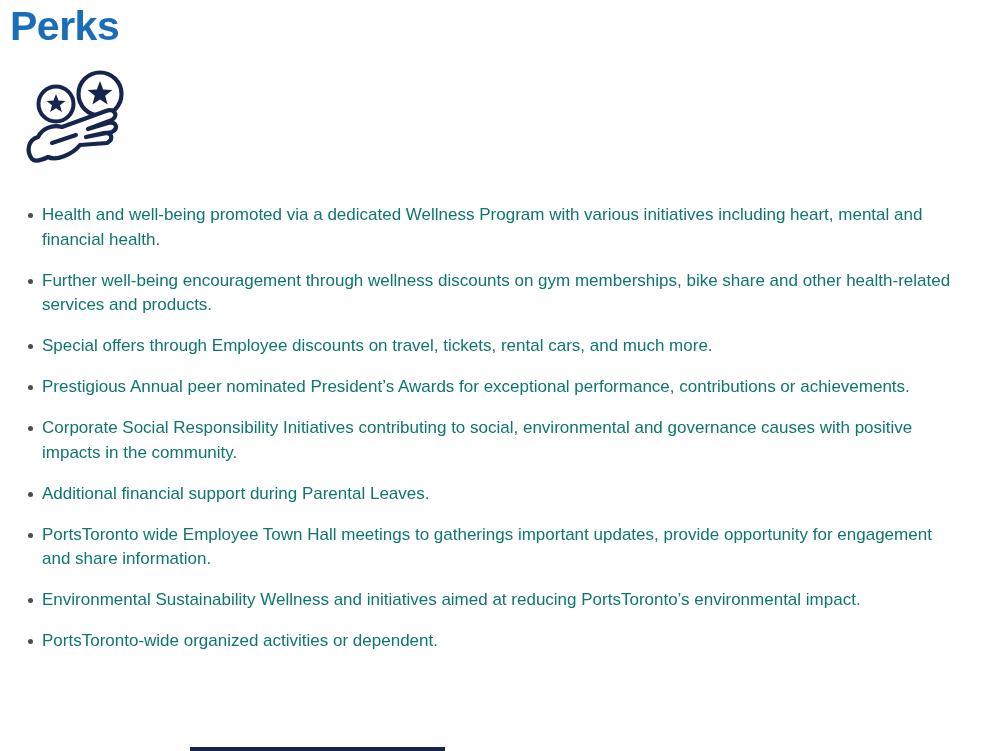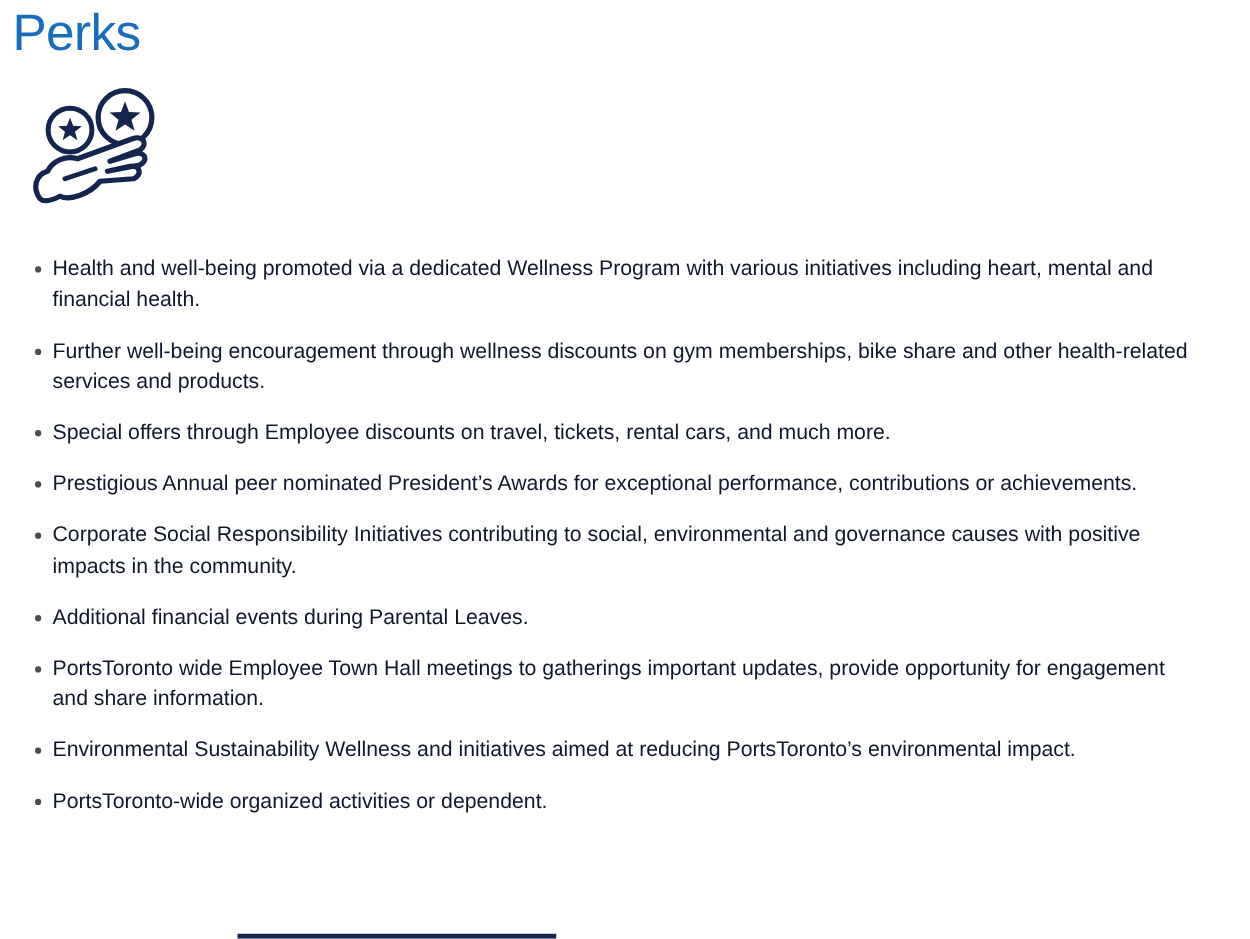--- a/index.html
+++ b/index.html
@@ -15,42 +15,42 @@
     position: relative;
     width: 1000px;
     height: 751px;
     background: #ffffff;
   }
   .page-title {
     margin: 0;
     padding: 2px 0 0 10px;
     font-size: 41px;
     line-height: 48px;
-    font-weight: 400;
+    font-weight: 700;
     letter-spacing: -0.5px;
     color: #1a6db8;
   }
   .perks-icon-wrap {
     margin: 17px 0 0 22px;
     width: 106px;
     height: 108px;
   }
   .perks-icon-wrap svg {
     display: block;
     width: 106px;
     height: 108px;
   }
   ul.perks-list {
     margin: 28px 0 0 0;
     padding: 0 42px 0 42px;
     list-style: none;
   }
   ul.perks-list li {
     position: relative;
-    color: #0f172a;
+    color: #0f766e;
     font-size: 17px;
     line-height: 24.5px;
     margin-bottom: 16.5px;
   }
   ul.perks-list li::before {
     content: "";
     position: absolute;
     left: -14px;
     top: 10px;
     width: 5px;
@@ -107,21 +107,21 @@
       <li>Health and well-being promoted via a dedicated Wellness Program with various initiatives including heart, mental and financial health.</li>
 
       <li>Further well-being encouragement through wellness discounts on gym memberships, bike share and other health-related services and products.</li>
 
       <li>Special offers through Employee discounts on travel, tickets, rental cars, and much more.</li>
 
       <li>Prestigious Annual peer nominated President’s Awards for exceptional performance, contributions or achievements.</li>
 
       <li>Corporate Social Responsibility Initiatives contributing to social, environmental and governance causes with positive impacts in the community.</li>
 
-      <li>Additional financial events during Parental Leaves.</li>
+      <li>Additional financial support during Parental Leaves.</li>
 
       <li>PortsToronto wide Employee Town Hall meetings to gatherings important updates, provide opportunity for engagement and share information.</li>
 
       <li>Environmental Sustainability Wellness and initiatives aimed at reducing PortsToronto’s environmental impact.</li>
 
 
 
       <li>PortsToronto-wide organized activities or dependent.</li>
 
     </ul>

